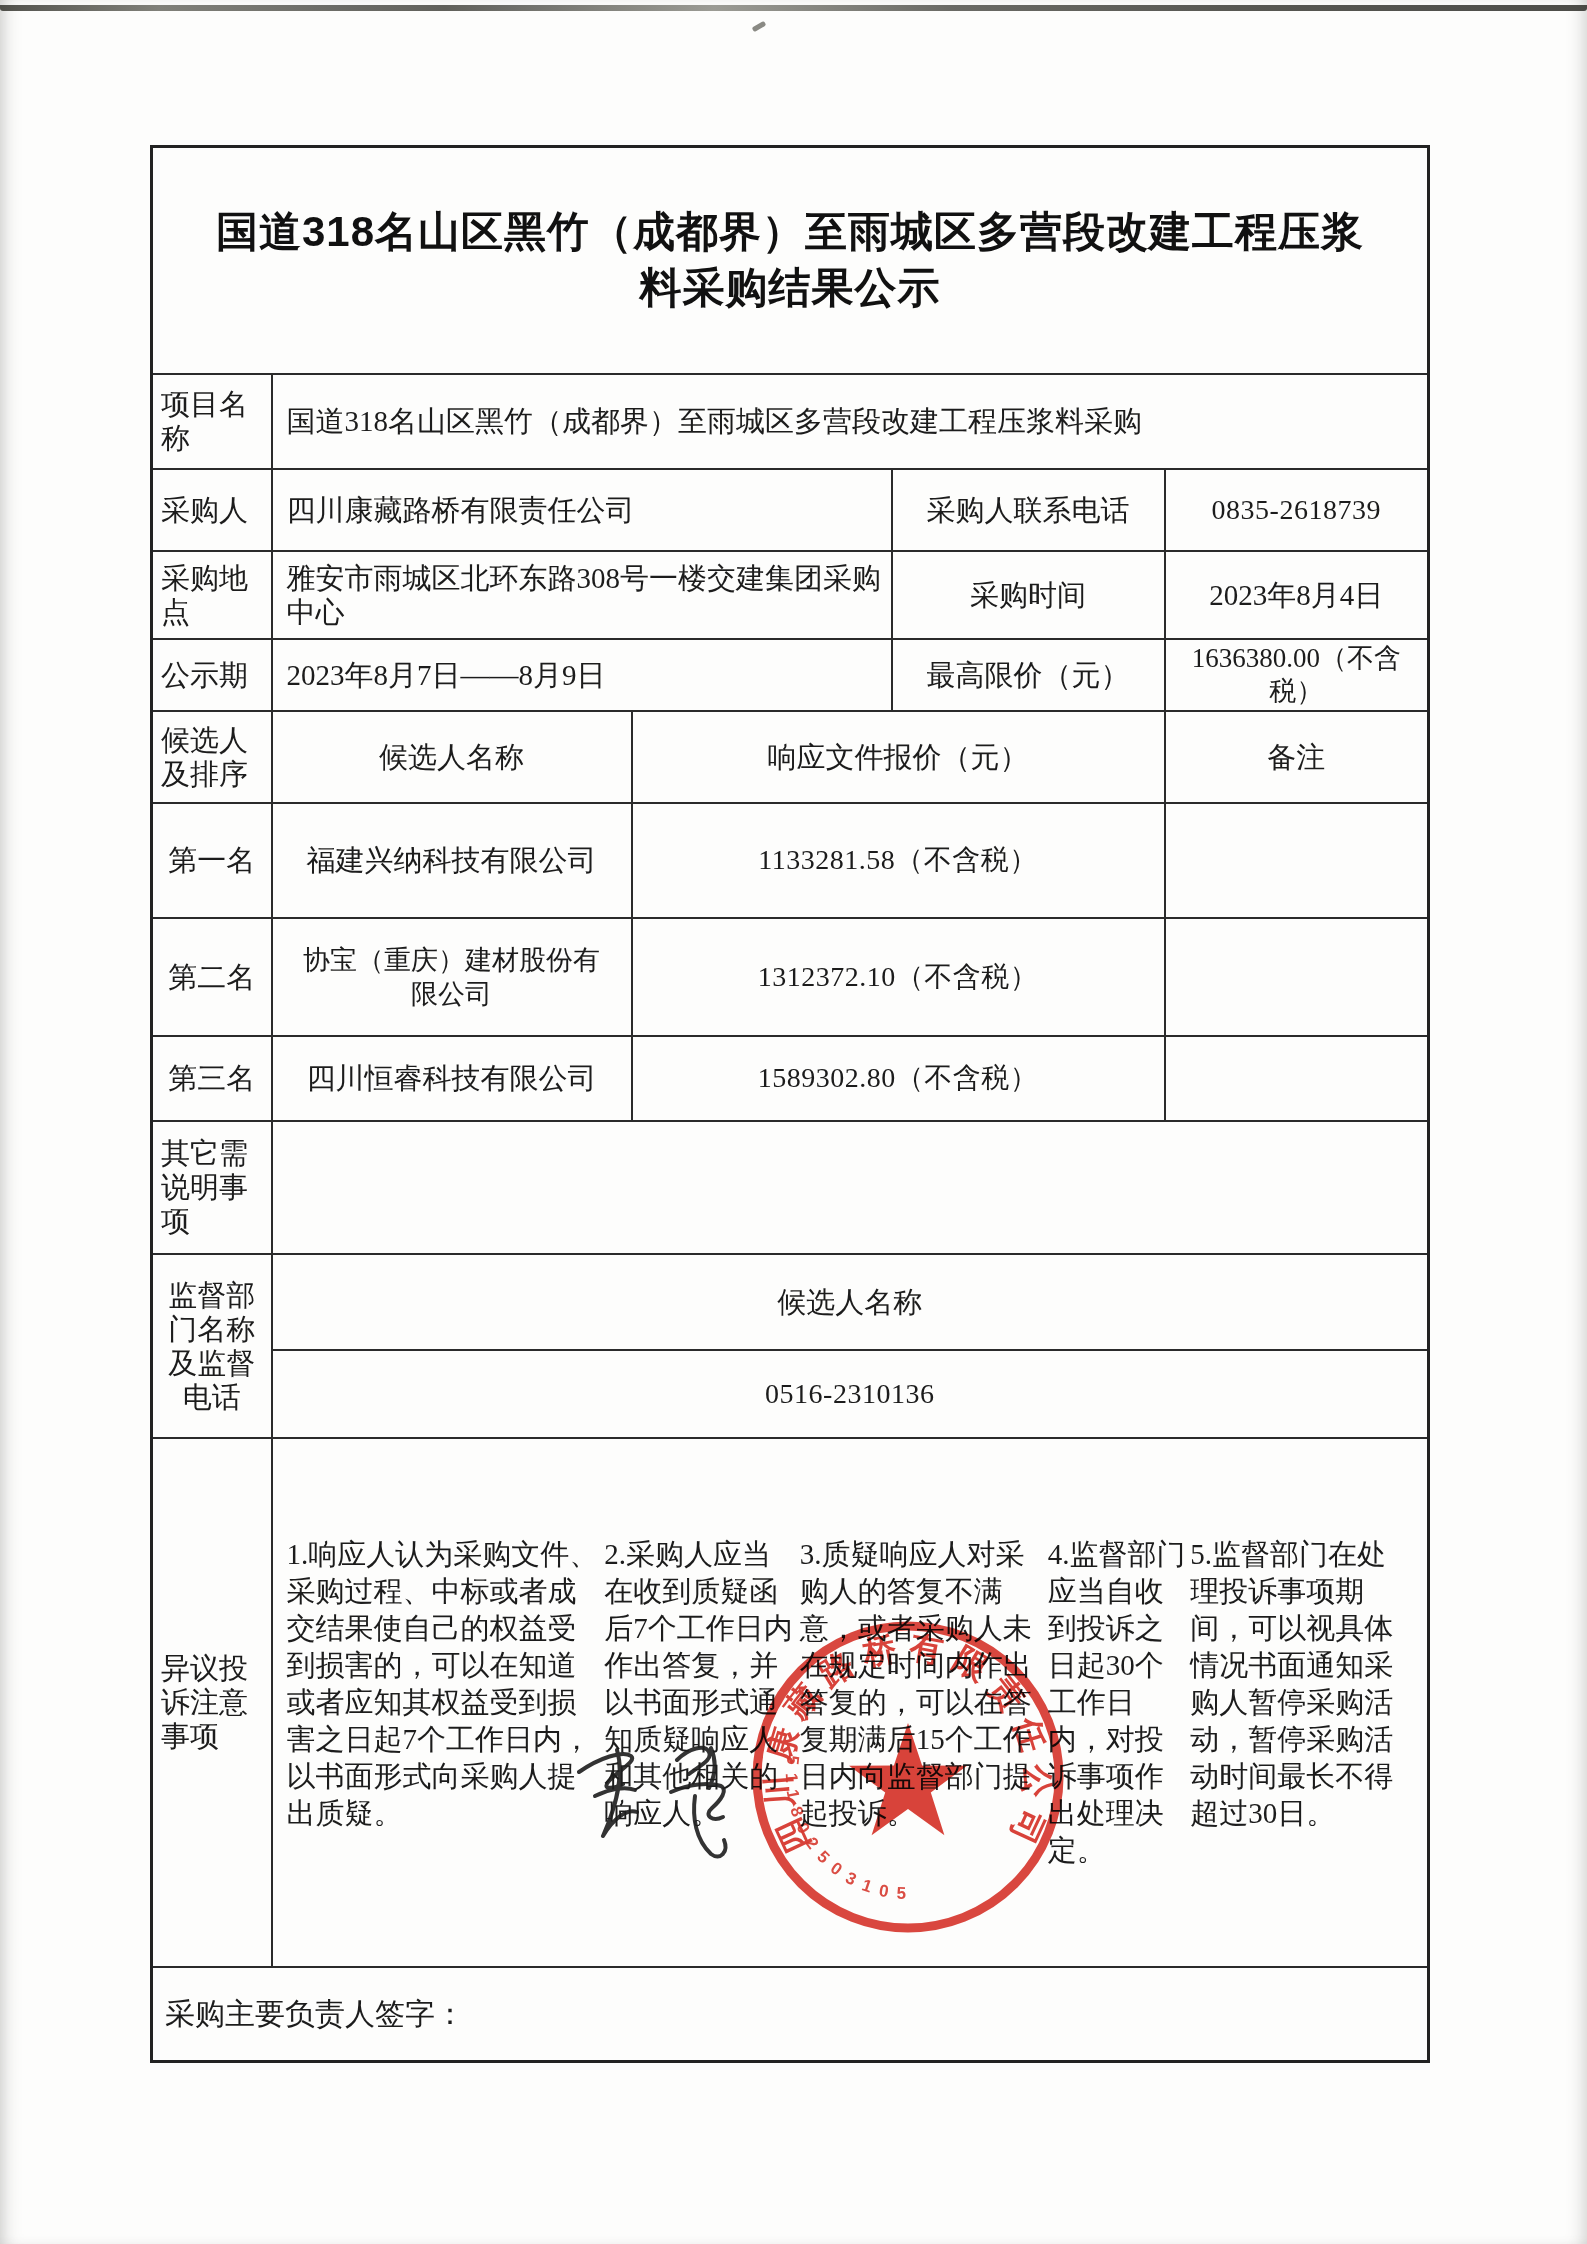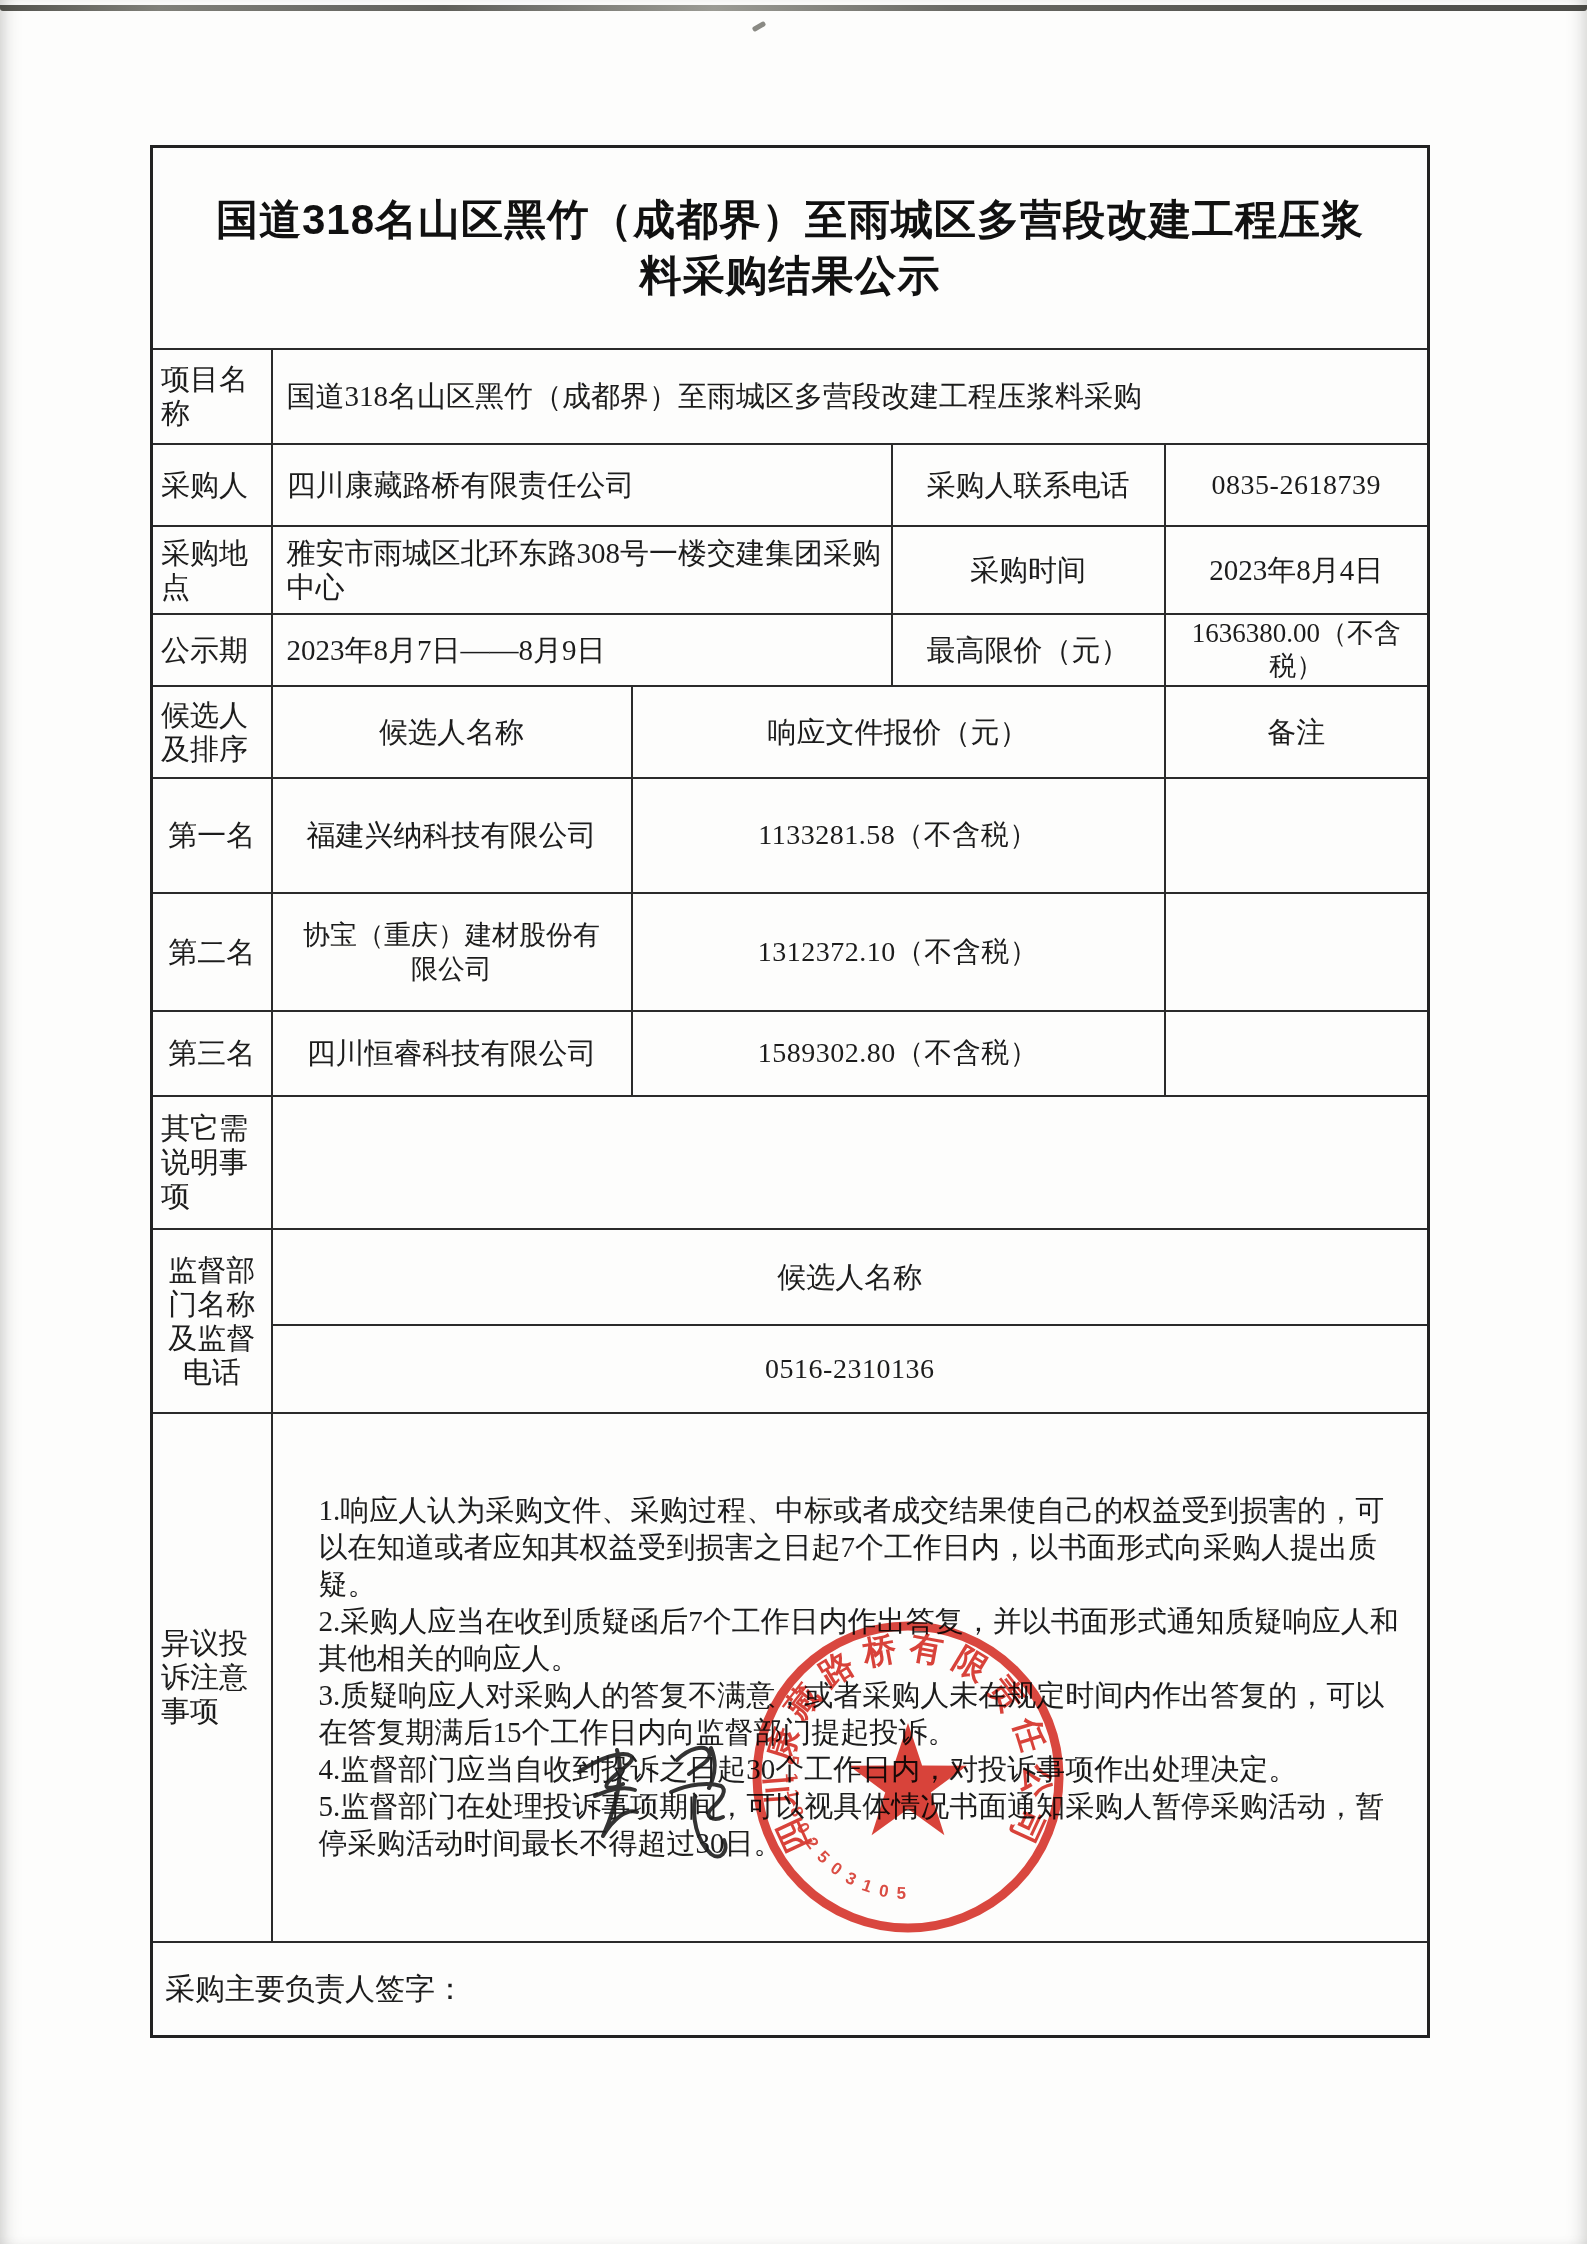--- a/index.html
+++ b/index.html
@@ -9,35 +9,35 @@
   .scan-edge-top{position:absolute;top:5px;left:0;width:1587px;height:6px;
     background:linear-gradient(90deg,#35352f 0%,#6a6a62 10%,#44443e 28%,#8a8a82 45%,#50504a 60%,#3a3a34 78%,#2e2e29 100%);
     border-radius:0 0 3px 3px;opacity:.85;}
   .scan-speck{position:absolute;top:24px;left:752px;width:14px;height:5px;background:#8a8a84;transform:rotate(-30deg);border-radius:2px;}
 
   .sheet{position:absolute;left:150px;top:145px;width:1277px;}
   table{width:1277px;border-collapse:collapse;table-layout:fixed;background:transparent;}
   td{border:2px solid #2b2b2b;vertical-align:middle;font-size:29px;line-height:34px;
      padding:2px 6px 2px 14px;word-break:break-all;}
   table{border:3px solid #222;}
-  .r-title{height:202px}.r2{height:95px}.r3{height:82px}.r4{height:88px}.r5{height:71px}
+  .r-title{height:227px}.r2{height:95px}.r3{height:82px}.r4{height:88px}.r5{height:71px}
   .r6{height:92px}.r7{height:115px}.r8{height:118px}.r9{height:85px}.r10{height:133px}
   .r11{height:96px}.r12{height:88px}.r13{height:529px}.r14{height:95px}
 
   .title-cell{padding:0 10px;}
   .title{font-family:"Liberation Sans","DejaVu Sans",sans-serif;font-weight:700;
     font-size:42px;line-height:56px;text-align:center;white-space:pre-line;letter-spacing:1px;color:#111;}
   .lab{padding:2px 4px 2px 8px;}
   .cen{text-align:center;padding:2px 4px;}
   .mid{text-align:center;padding:2px 18px;}
   .rank{text-align:center;padding:2px 2px;}
   .num{font-size:28px;letter-spacing:.5px;}
   .maxp{font-size:27px;line-height:33px;}
   .notes-cell{vertical-align:middle;padding:10px 14px;}
-  .notes-inner{display:flex;flex-direction:column;justify-content:flex-end;height:100%;margin-left:32px;}
+  .notes-inner{display:flex;flex-direction:row;justify-content:flex-end;height:100%;}
   .note-item{font-size:29px;line-height:37px;text-align:left;}
   .sig-cell{padding-left:12px;font-size:30px;}
 
   .signature-svg{position:absolute;left:565px;top:1740px;z-index:4;}
   .seal-svg{position:absolute;left:738px;top:1607px;z-index:5;mix-blend-mode:multiply;opacity:.92;}
   .seal-text{font-family:"Liberation Sans","DejaVu Sans",sans-serif;font-weight:700;}
 </style>
 </head>
 <body>
 

